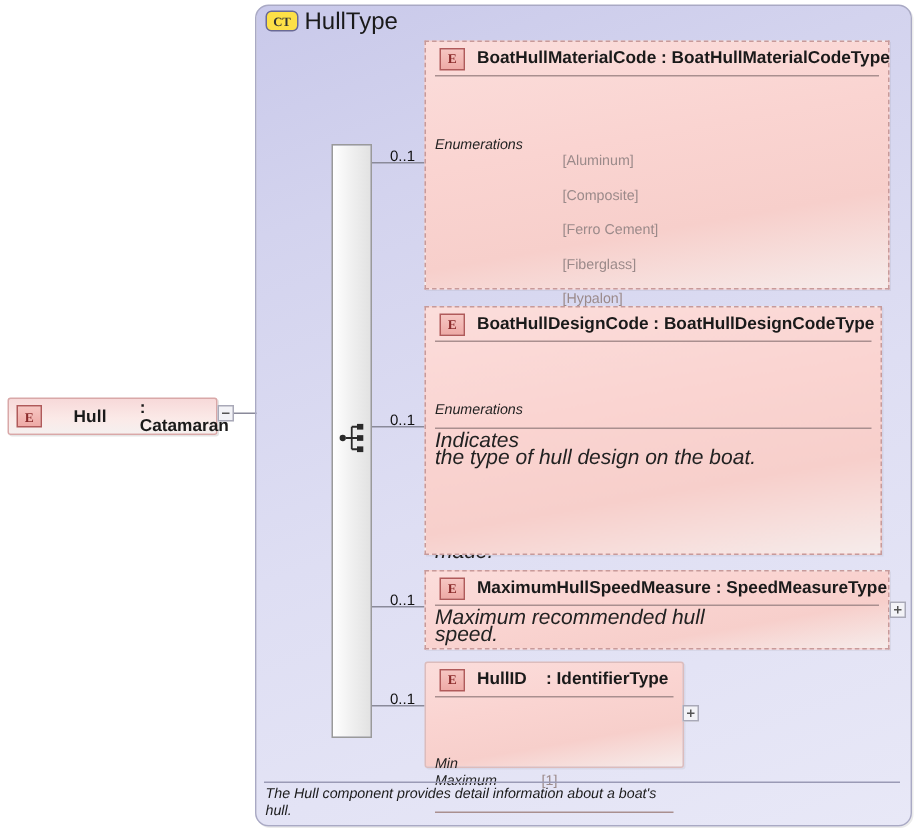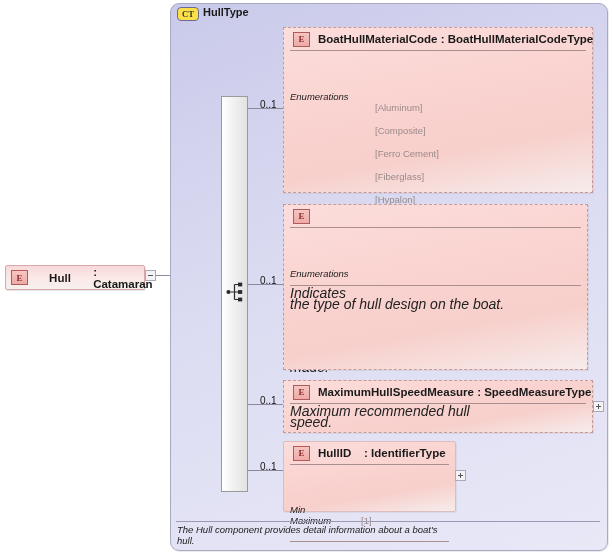--- a/index.html
+++ b/index.html
@@ -110,22 +110,22 @@
     font-family: "Liberation Serif", serif;
     display: flex;
     align-items: center;
     justify-content: center;
     box-sizing: border-box;
   }
   #ct-title {
     position: absolute;
     left: 203px;
     top: 6px;
-    font-size: 11px;
-    font-weight: bold;
+    font-size: 16px;
+    font-weight: normal;
     color: #1a1a1a;
   }
 
   
   #sequence-bar {
     position: absolute;
     left: 221px;
     top: 96px;
     width: 27px;
     height: 396px;
@@ -306,20 +306,21 @@
   <div class="annot">Indicates
 the primary material out of which the hull is made.</div>
 </div>
 
 <div class="wire wire-h" style="left:248px; top:284px; width:35px;"></div>
 <div class="mult" style="left:260px; top:275px;">0..1</div>
 
 <div class="elem-box" style="left:283px; top:204px; width:305px; height:166px;">
   <div class="elem-head">
     <span class="e-badge">E</span>
+    <span class="elem-title"><span>BoatHullDesignCode</span> <span>: BoatHullDesignCodeType</span></span>
   </div>
   <div class="elem-sep"></div>
   <div class="facet-row">
     <span class="facet-label">Enumerations</span>
   </div>
   <div class="elem-sep" style="margin-top:6px;"></div>
   <div class="annot">Indicates
 the type of hull design on the boat.</div>
 </div>
 

